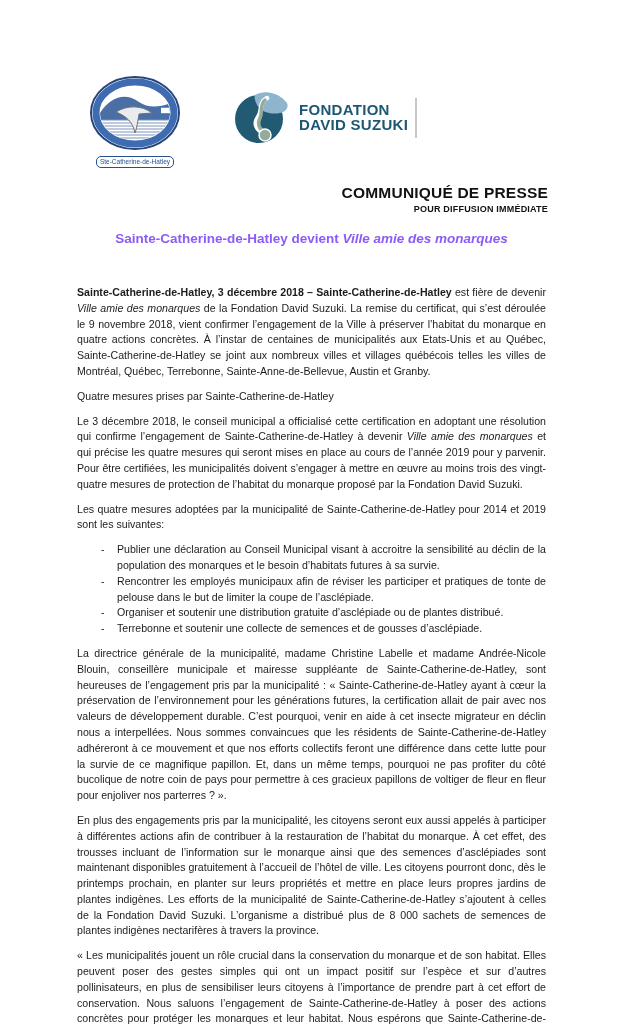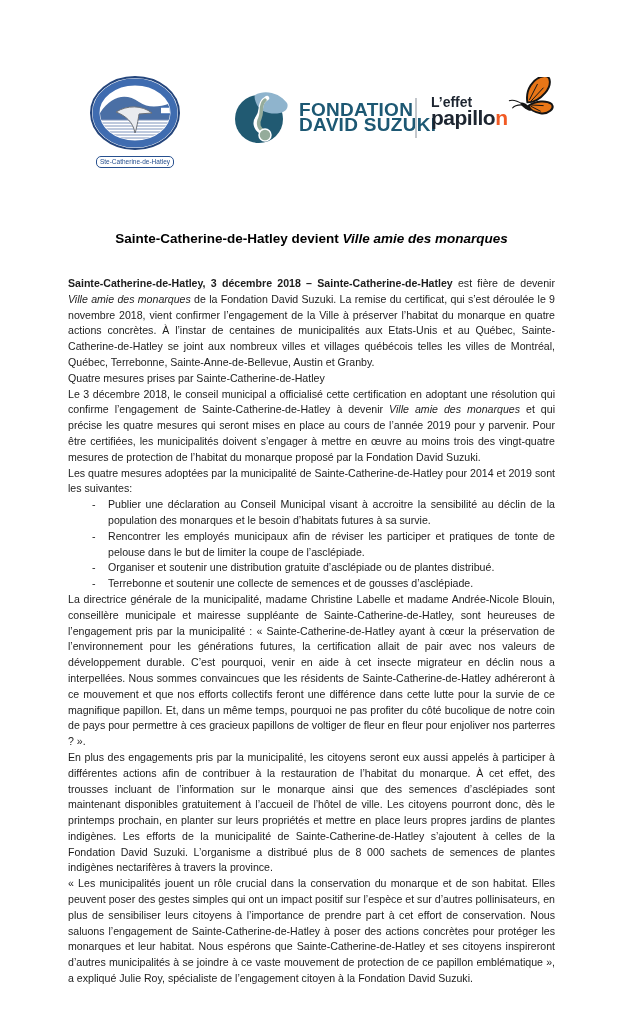--- a/index.html
+++ b/index.html
@@ -9,44 +9,44 @@
   }
 
   
   .muni{position:absolute;left:85px;top:76px;width:100px;text-align:center;}
   .muni svg{width:92px;height:74px;display:block;margin:0 auto;}
   .muni-label{display:inline-block;margin-top:1px;border:1px solid #27508f;border-radius:5px;
     font-size:6.5px;line-height:8px;color:#27508f;padding:1px 3px;background:#fff;white-space:nowrap;}
 
   .dsf{position:absolute;left:234px;top:88px;display:flex;align-items:center;}
   .dsf svg{width:56px;height:58px;flex:none;}
-  .dsf-text{margin-left:9px;color:#1d5873;font-weight:bold;font-size:19px;line-height:15.5px;letter-spacing:0.3px;white-space:nowrap;}
+  .dsf-text{margin-left:9px;color:#1d5873;font-weight:bold;font-size:15px;line-height:15.5px;letter-spacing:0.3px;white-space:nowrap;}
   .dsf-text span{display:block;}
 
   .logo-divider{position:absolute;left:415px;top:98px;width:2px;height:40px;background:#c3c7cc;}
 
   .papillon{position:absolute;left:431px;top:95px;width:125px;color:#1d2530;}
   .pap-line1{font-weight:bold;font-size:14px;line-height:14px;}
   .pap-line2{font-weight:bold;font-size:21px;line-height:21px;letter-spacing:-0.5px;margin-top:-2px;}
   .orange{color:#f15a24;}
   .butterfly{position:absolute;left:74px;top:-18px;width:54px;height:44px;}
 
   
   .masthead{position:absolute;right:74px;top:184px;text-align:right;color:#111;}
   .mh-title{font-weight:bold;font-size:15.5px;letter-spacing:0.2px;}
   .mh-sub{font-weight:bold;font-size:9px;margin-top:2px;letter-spacing:0.2px;}
 
   .headline{position:absolute;left:68px;width:487px;top:231px;margin:0;text-align:center;
-    font-size:13.5px;font-weight:bold;color:#000000;}
+    font-size:13.5px;font-weight:bold;color:#8b5cf6;}
   .headline i{font-style:italic;}
 
   
   .body{position:absolute;left:68px;top:276px;width:487px;font-size:10.6px;line-height:15.8px;
     text-align:justify;color:#1c1c1c;}
-  .body p,.body ul{margin:0;padding:0;}
+  .body p,.body ul{margin:9px;padding:0;}
   .body > * + *{margin-top:15px;}
   .section-heading{font-weight:normal;text-align:left;}
   .measures{list-style:none;}
   .measures li{position:relative;padding-left:40px;}
   .measures .marker{position:absolute;left:24px;top:0;}
   .li-text{display:block;text-align:justify;}
 </style>
 </head>
 <body>
 
@@ -89,35 +89,25 @@
       <circle cx="31" cy="47" r="6" fill="#95ac9b" stroke="#ffffff" stroke-width="1.5"></circle>
     </svg>
     <div class="dsf-text">
       <span>FONDATION</span>
       <span>DAVID SUZUKI</span>
     </div>
   </div>
 
   <div class="logo-divider"></div>
 
-  <div class="papillon">
-    <div class="pap-line1">L’effet</div>
-    <div class="pap-line2"><span>papillo</span><span class="orange">n</span></div>
-    <svg class="butterfly" viewBox="0 0 60 48" aria-hidden="true">
-      <g transform="rotate(-18 30 24)">
-        <path d="M18 26 C14 21 10 18 5 18" stroke="#141414" stroke-width="1.2" fill="none"></path>
-        <path d="M18 27 C13 25 9 25 6 27" stroke="#141414" stroke-width="1.2" fill="none"></path>
-        <path d="M24 26 C26 12 38 2 51 4 C58 6 56 16 46 22 C38 27 30 28 24 26 Z" fill="#e87617" stroke="#141414" stroke-width="2.2"></path>
-        <path d="M24 30 C33 27 45 30 49 36 C51 42 42 46 34 42 C28 39 24 34 24 30 Z" fill="#e87617" stroke="#141414" stroke-width="2.2"></path>
-        <path d="M27 24 L41 10 M28 26 L46 16 M27 30 L40 35 M26 31 L35 40" stroke="#141414" stroke-width="1"></path>
-        <ellipse cx="21" cy="30" rx="2.4" ry="7" fill="#141414" transform="rotate(-35 21 30)"></ellipse>
-      </g>
-    </svg>
+
+  <div class="masthead">
+    <div class="mh-title">COMMUNIQUÉ DE PRESSE</div>
+    <div class="mh-sub">POUR DIFFUSION IMMÉDIATE</div>
   </div>
-
 
   <h1 class="headline"><span>Sainte-Catherine-de-Hatley devient </span><i>Ville amie des monarques</i></h1>
 
   <div class="body">
 
     <p><b>Sainte-Catherine-de-Hatley, 3 décembre 2018</b><b> – </b><b>Sainte-Catherine-de-Hatley</b><span> est fière de devenir </span><i>Ville amie des monarques</i><span> de la Fondation David Suzuki. La remise du certificat, qui s’est déroulée le 9 novembre 2018, vient confirmer l’engagement de la Ville à préserver l’habitat du monarque en quatre actions concrètes. À l’instar de centaines de municipalités aux Etats-Unis et au Québec, Sainte-Catherine-de-Hatley se joint aux nombreux villes et villages québécois telles les villes de Montréal, Québec, Terrebonne, Sainte-Anne-de-Bellevue, Austin et Granby.</span></p>
 
     <p class="section-heading">Quatre mesures prises par Sainte-Catherine-de-Hatley</p>
 
     <p><span>Le 3 décembre 2018, le conseil municipal a officialisé cette certification en adoptant une résolution qui confirme l’engagement de Sainte-Catherine-de-Hatley à devenir </span><i>Ville amie des monarques</i><span> et qui précise les quatre mesures qui seront mises en place au cours de l’année 2019 pour y parvenir. Pour être certifiées, les municipalités doivent s’engager à mettre en œuvre au moins trois des vingt-quatre mesures de protection de l’habitat du monarque proposé par la Fondation David Suzuki.</span></p>

